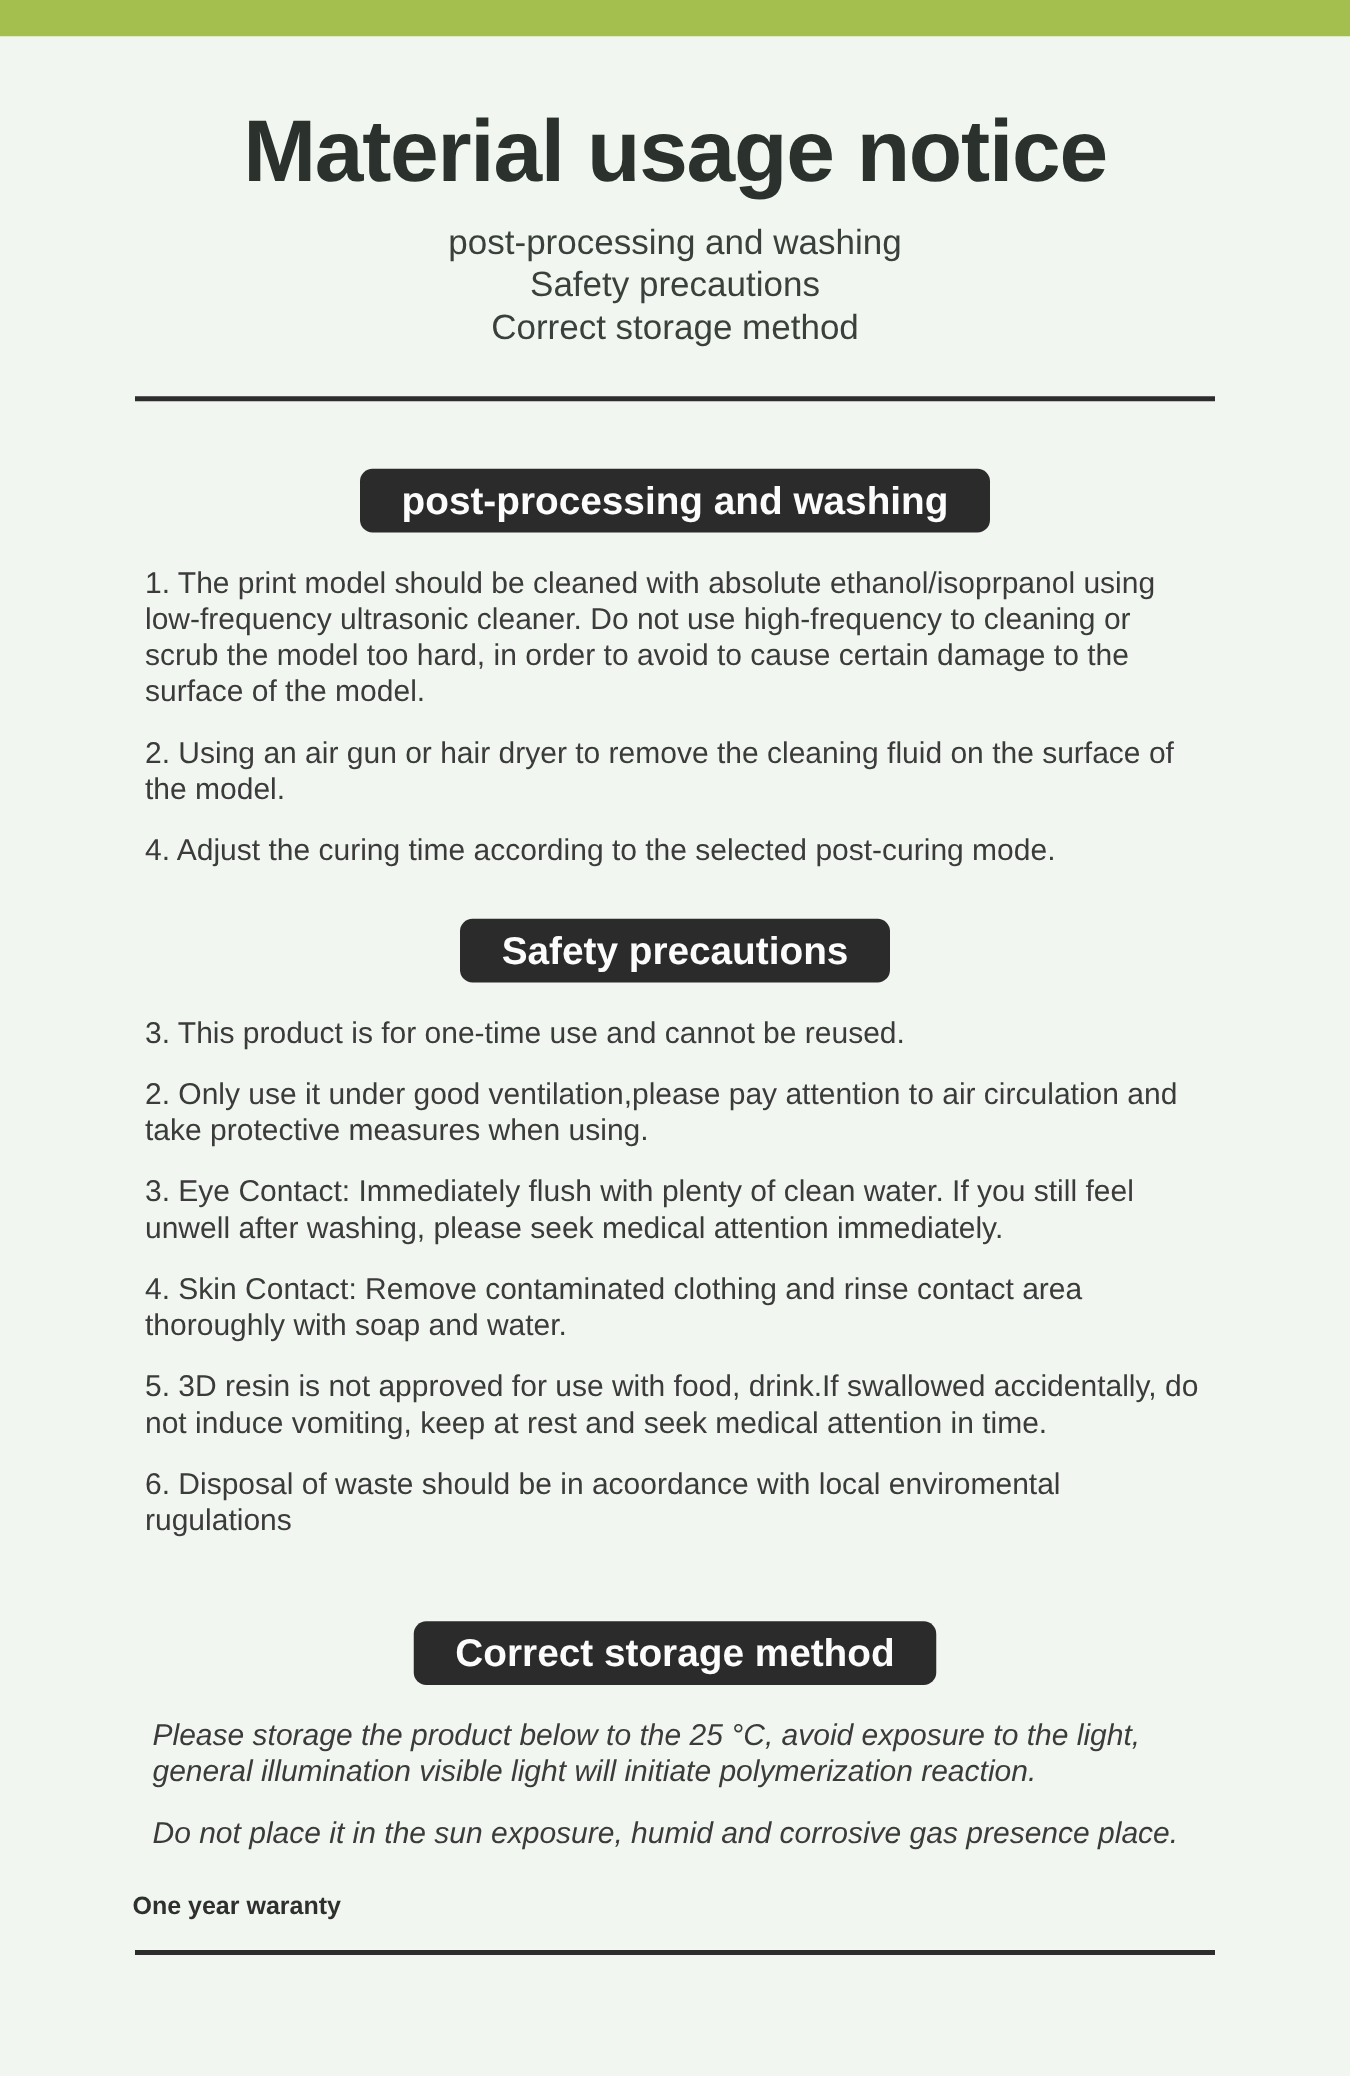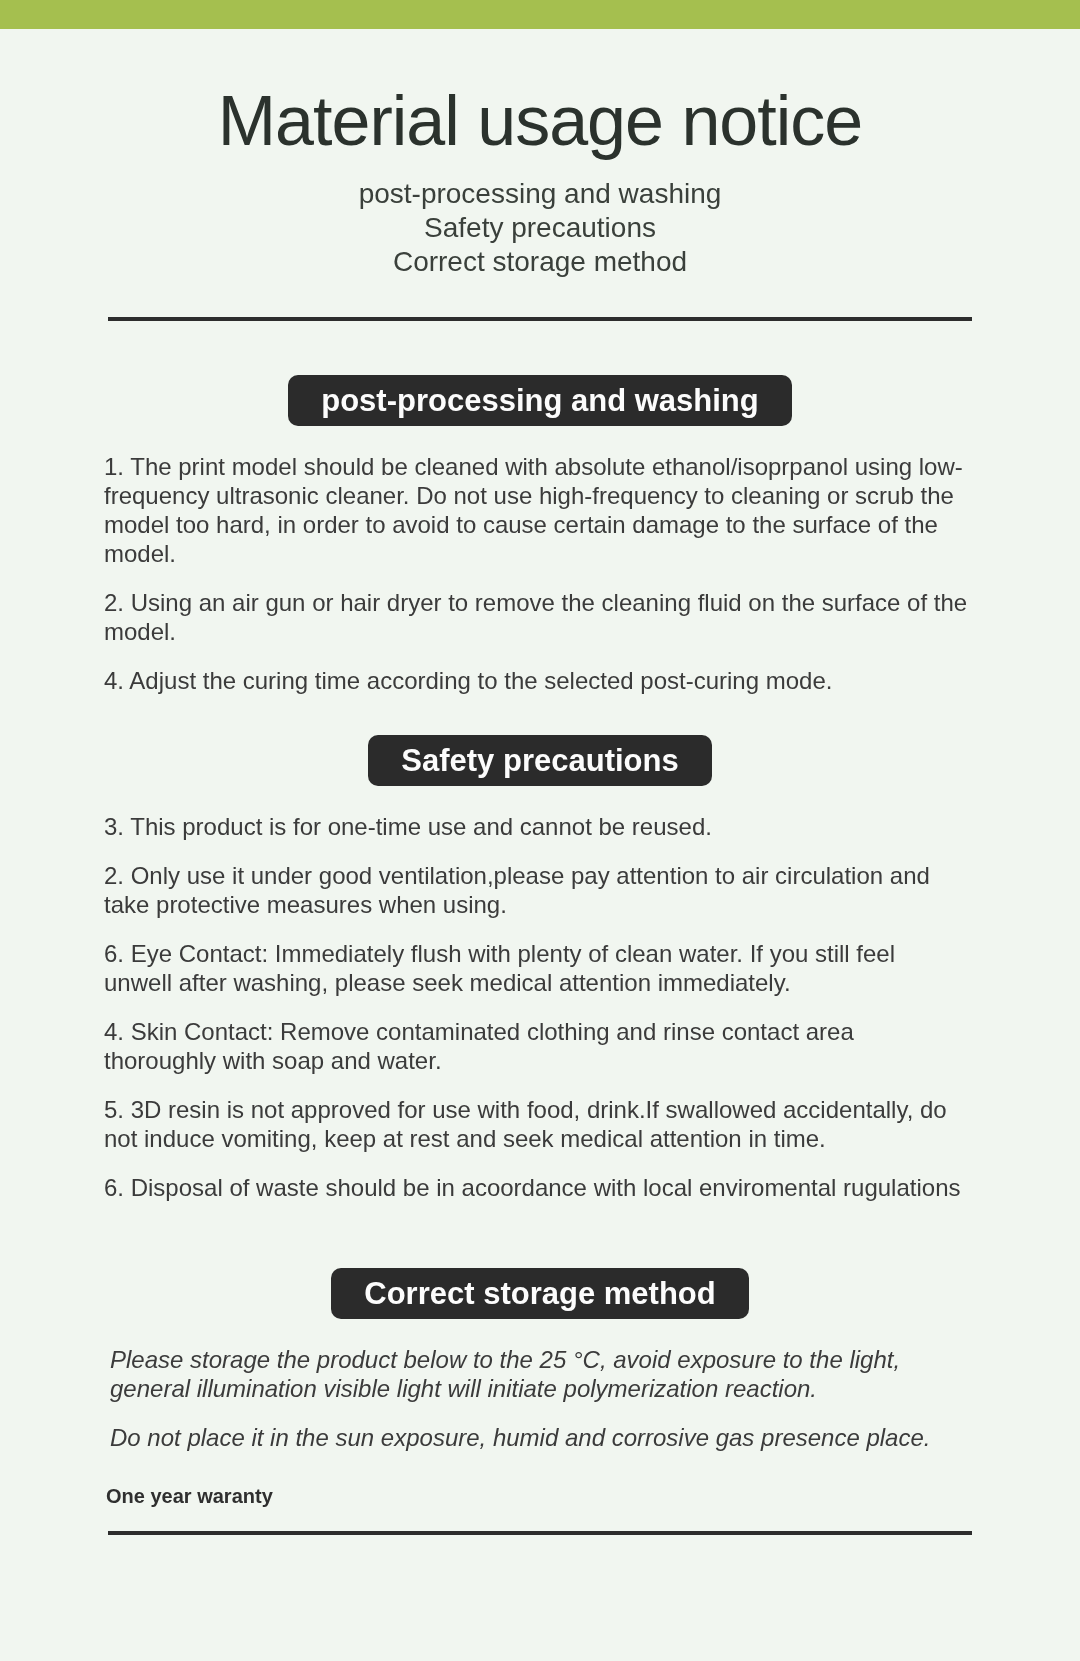--- a/index.html
+++ b/index.html
@@ -8,21 +8,21 @@
     background:#f1f6f0;
     font-family:"Liberation Sans", sans-serif;
     color:#3b3b3b;
     overflow:hidden;
   }
   .topbar { height:29px; background:#a5bf4f; }
   .title {
     margin:52px 0 0;
     text-align:center;
     font-size:70px; line-height:80px;
-    font-weight:400; letter-spacing:-1px;
+    font-weight:700; letter-spacing:-1px;
     color:#2b322d;
   }
   .subtitles { margin-top:16px; text-align:center; }
   .subtitles div { font-size:28px; line-height:34px; color:#3a403b; }
   .rule {
     width:864px; height:4px; background:#2d2d2d;
     margin:38px auto 0;
   }
   .rule.bottom { margin-top:20px; }
   .content { padding:0 100px; }
@@ -31,21 +31,21 @@
   .badge-row.b2 { margin-top:40px; }
   .badge-row.b3 { margin-top:66px; }
   .badge {
     display:inline-block;
     background:#2b2b2b; color:#fcfcfc;
     font-size:31px; font-weight:bold;
     line-height:51px; padding:0 33px;
     border-radius:10px;
   }
   p.para {
-    margin:20px 4px 0;
+    margin:20px 16px 0;
     max-width:865px;
     font-size:24px; line-height:29px;
     color:#3b3b3b;
   }
   p.para.first { margin-top:26px; }
   .storage p.para { padding-left:6px;font-style:italic; }
   p.footer-note {
     margin:30px 0 0; padding-left:6px;
     font-size:20px; line-height:29px;
     font-weight:bold; color:#2f2f2f;
@@ -73,21 +73,21 @@
   </div>
   <p class="para first">1. The print model should be cleaned with absolute ethanol/isoprpanol using low-frequency ultrasonic cleaner. Do not use high-frequency to cleaning or scrub the model too hard, in order to avoid to cause certain damage to the surface of the model.</p>
   <p class="para">2. Using an air gun or hair dryer to remove the cleaning fluid on the surface of the model.</p>
   <p class="para">4. Adjust the curing time according to the selected post-curing mode.</p>
 
   <div class="badge-row b2">
     <span class="badge">Safety precautions</span>
   </div>
   <p class="para first">3. This product is for one-time use and cannot be reused.</p>
   <p class="para">2. Only use it under good ventilation,please pay attention to air circulation and take protective measures when using.</p>
-  <p class="para">6. Eye Contact: Immediately flush with plenty of clean water. If you still feel unwell after washing, please seek medical attention immediately.</p>
+  <p class="para">3. Eye Contact: Immediately flush with plenty of clean water. If you still feel unwell after washing, please seek medical attention immediately.</p>
   <p class="para">4. Skin Contact: Remove contaminated clothing and rinse contact area thoroughly with soap and water.</p>
   <p class="para">5. 3D resin is not approved for use with food, drink.If swallowed accidentally, do not induce vomiting, keep at rest and seek medical attention in time.</p>
   <p class="para">6. Disposal of waste should be in acoordance with local enviromental rugulations</p>
 
   <div class="storage">
     <div class="badge-row b3">
       <span class="badge">Correct storage method</span>
     </div>
     <p class="para first">Please storage the product below to the 25 °C, avoid exposure to the light, general illumination visible light will initiate polymerization reaction.</p>
     <p class="para">Do not place it in the sun exposure, humid and corrosive gas presence place.</p>

